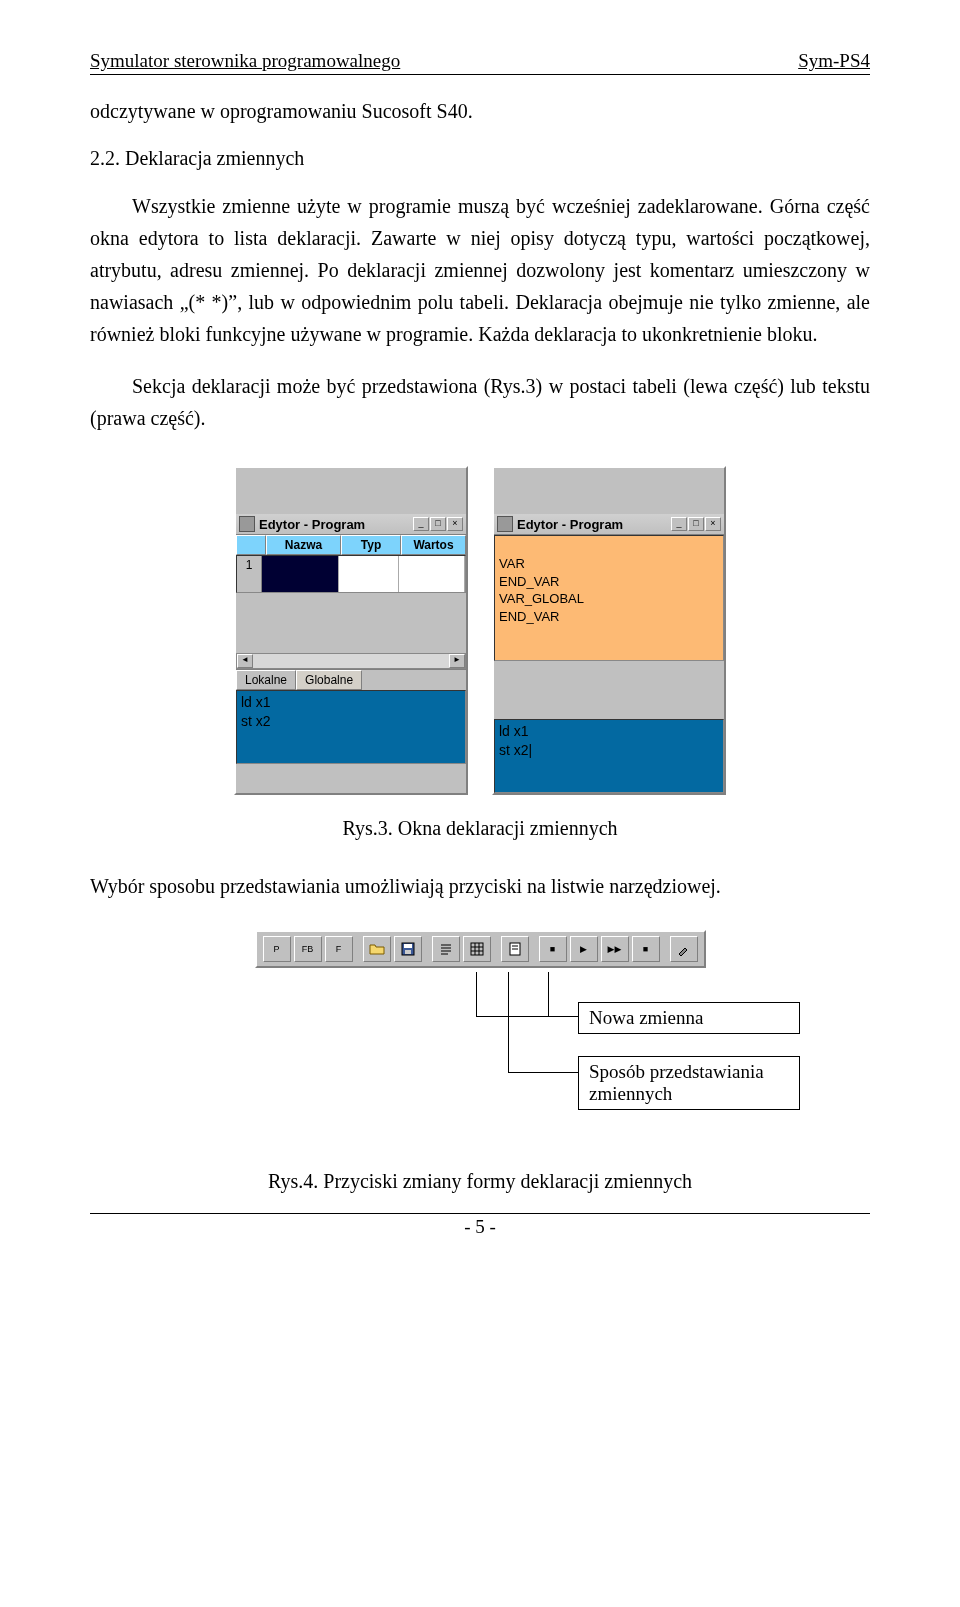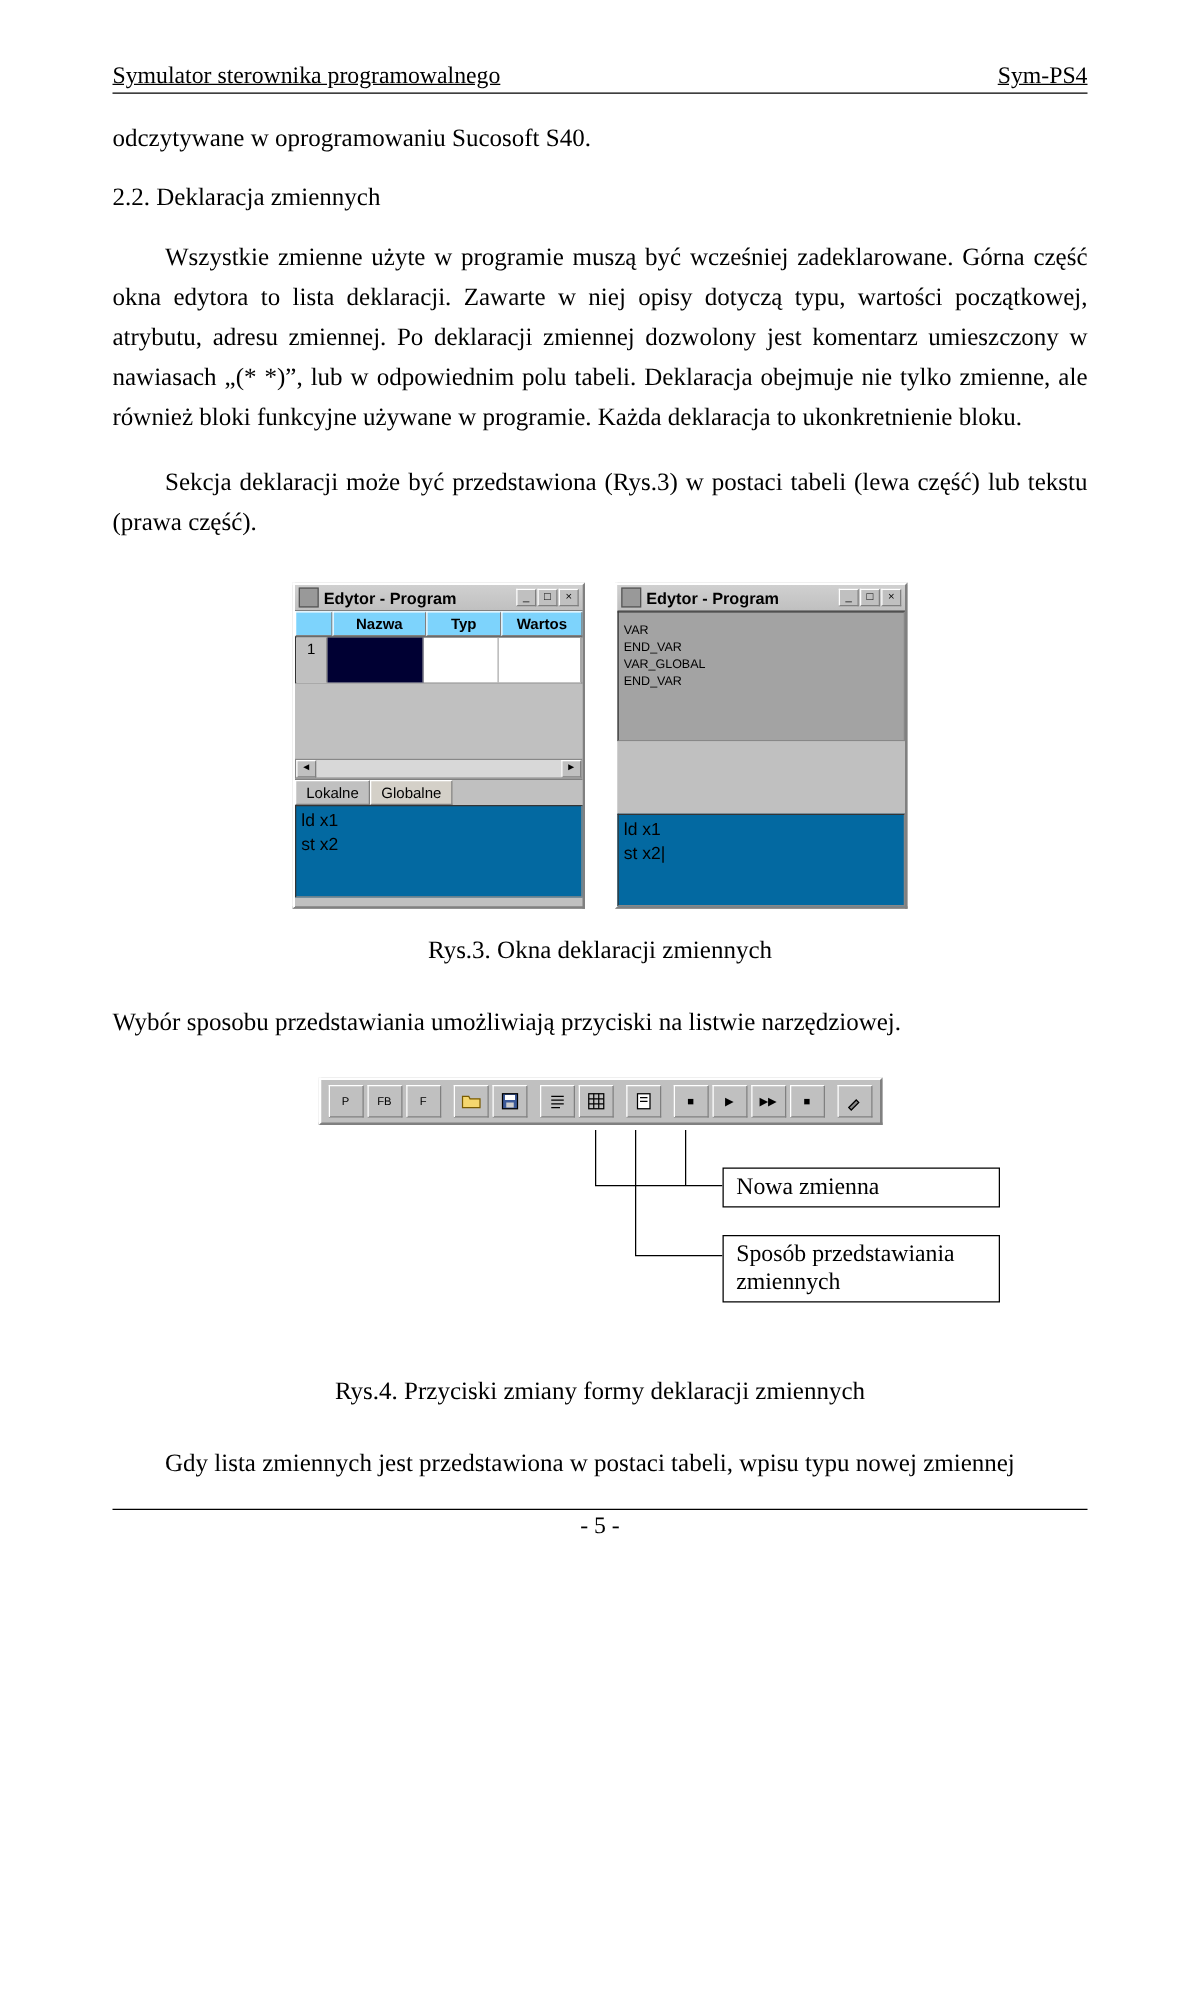--- a/index.html
+++ b/index.html
@@ -49,20 +49,21 @@
     font-size: 13px;
     color: #000;
   }
   .titlebar {
     background: linear-gradient(#d0d0d0,#c0c0c0);
     display: flex;
     align-items: center;
     padding: 2px 3px;
     gap: 4px;
     border-bottom: 1px solid #808080;
+    margin-top: 46px;
   }
   .title-icon {
     width: 14px; height: 14px;
     background: #999;
     border: 1px solid #555;
   }
   .title-text {
     flex: 1;
     font-weight: bold;
     font-family: Arial, sans-serif;
@@ -144,26 +145,26 @@
   .codearea {
     background:#0369a1;
     border: 1px inset #888;
     height: 68px;
     padding: 2px 4px;
     font-family: Arial, sans-serif;
     font-size: 14px;
     line-height: 1.35;
   }
   .txtblock {
-    background:#a3a3a3;
+    background:#fdba74;
     border: 1px inset #888;
     height: 86px;
-    padding: 8px 4px;
-    font-family: Arial, sans-serif;
-    font-size: 10px;
+    padding: 19px 4px;
+    font-family: Arial, sans-serif;
+    font-size: 13px;
     line-height: 1.35;
   }
   .gap-grey2 { height:58px; background:#c0c0c0; }
   .callout-box {
     border: 1px solid #000;
     background: #fff;
     padding: 4px 10px;
     font-family: "Times New Roman", serif;
     font-size: 19px;
     position: absolute;
@@ -388,19 +389,18 @@
     <div class="cline" style="left:386px; top:38px; width:72px; height:1px;"></div>
     <div class="cline" style="left:458px; top:38px; width:30px; height:1px;"></div>
     <div class="cline" style="left:418px; top:94px; width:70px; height:1px;"></div>
 
     <div class="callout-box" style="left:488px; top:78px; width:200px;">Sposób przedstawiania zmiennych</div>
     <div class="callout-box" style="left:488px; top:24px; width:200px;">Nowa zmienna</div>
   </div>
 
   <p class="fig-caption">Rys.4. Przyciski zmiany formy deklaracji zmiennych</p>
 
-  <p class="body-text indent" style="margin-top:30px">Gdy lista zmiennych jest przedstawiona w postaci tabeli, wpisu typu nowej zmiennej</p>
 
   <div class="footer-line">
     <span>- 5 -</span>
   </div>
 
 </div>
 
 </body></html>

